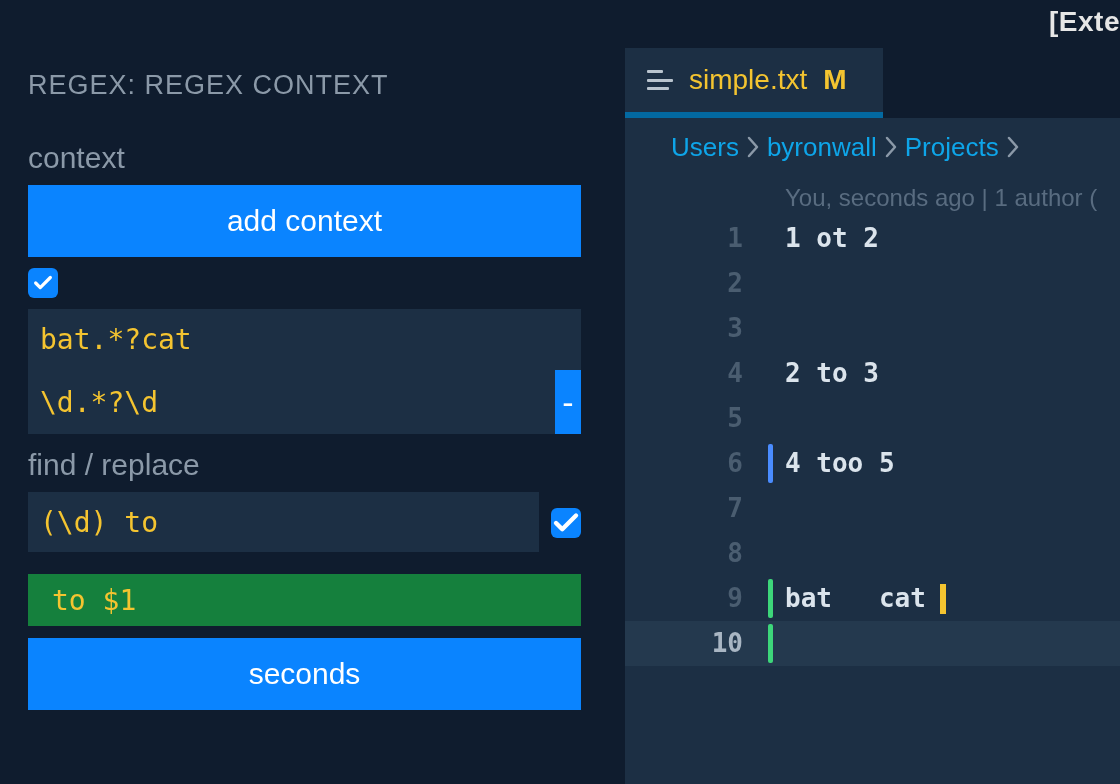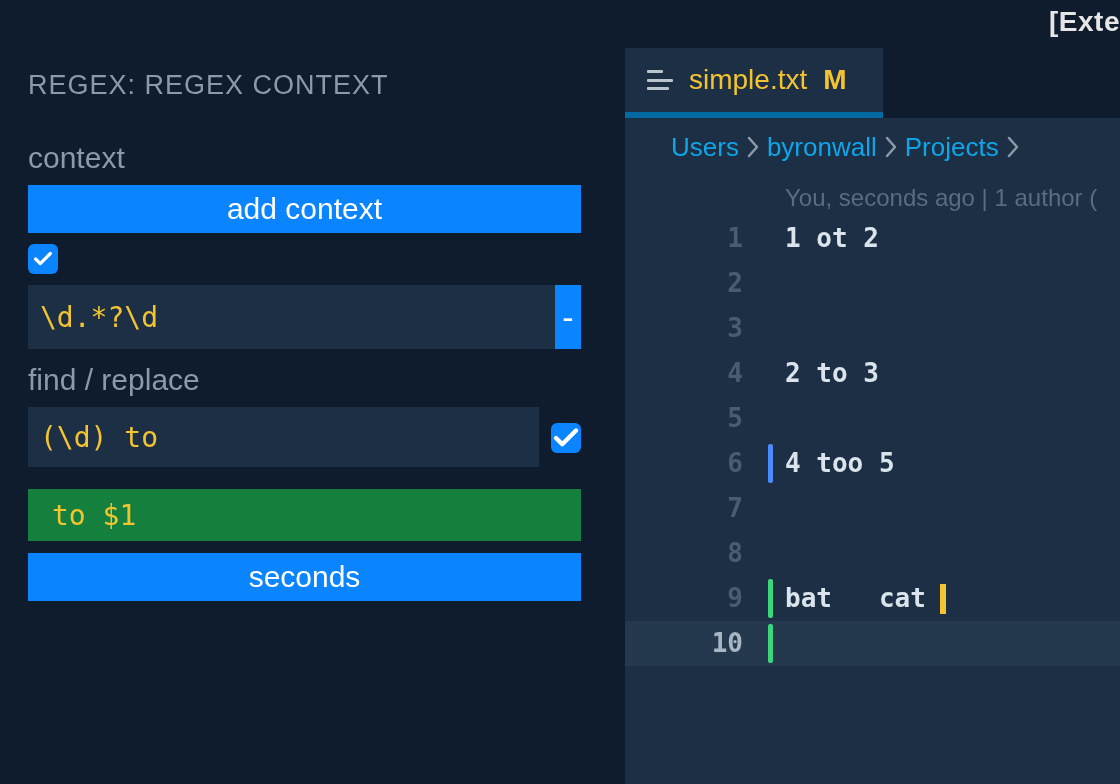--- a/index.html
+++ b/index.html
@@ -44,21 +44,21 @@
   }
   .section-label {
     font-size: 30px;
     font-weight: 400;
     color: #8b99a8;
     margin-bottom: 10px;
     margin-top: 8px;
   }
   .blue-btn {
     width: 553px;
-    height: 48px;
+    height: 72px;
     background: #0a84ff;
     color: #ffffff;
     font-size: 30px;
     font-weight: 400;
     border: none;
     display: flex;
     align-items: center;
     justify-content: center;
     cursor: pointer;
     margin-bottom: 6px;
@@ -319,20 +319,23 @@
 
     <div class="chk-wrap">
       <span class="chk">
         <svg viewBox="0 0 24 24" fill="none">
             <path d="M4 12l5 5L20 6" stroke="#fff" stroke-width="3.5" stroke-linecap="round" stroke-linejoin="round"></path>
           </svg>
       </span>
     </div>
 
     <div class="context-box">
+      <div class="context-row">
+        <div class="context-text">bat.*?cat</div>
+      </div>
       <div class="context-row">
         <div class="context-text">\d.*?\d</div>
         <div class="minus-badge">-</div>
       </div>
     </div>
 
     <div class="section-label">find / replace</div>
 
     <div class="find-row">
       <input class="input-dark" value="(\d) to" style="">

